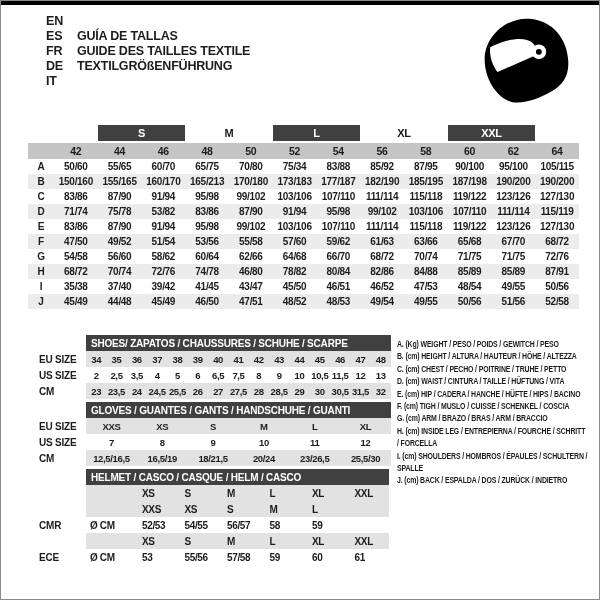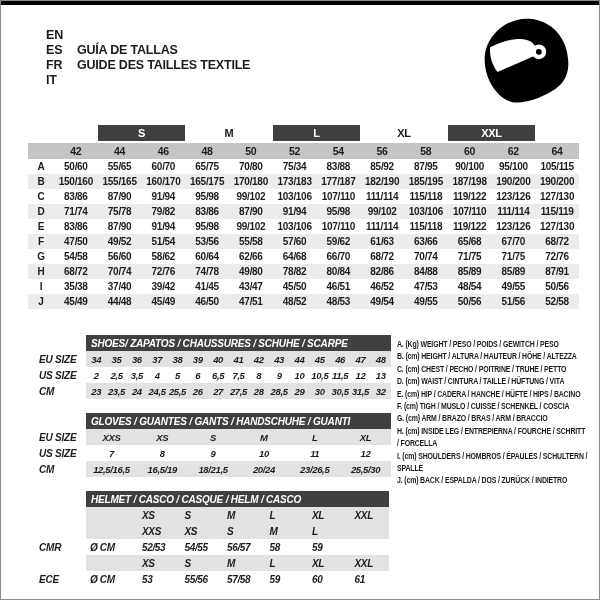--- a/index.html
+++ b/index.html
@@ -1,38 +1,38 @@
 <!DOCTYPE html>
 <html><head>
 <meta charset="utf-8">
 <style>
   html,body{margin:0;padding:0;background:#fff;}
   .canvas{position:relative;width:600px;height:600px;background:#fff;border:1px solid #8a8a8a;
     box-sizing:border-box;overflow:hidden;font-family:"Liberation Sans",sans-serif;
     font-weight:bold;color:#1c1c1c;}
   .topbar{position:absolute;top:0;left:0;width:600px;height:4px;background:#000;}
   
-  .lang{position:absolute;left:45px;top:27px;font-size:12.5px;line-height:15px;letter-spacing:-0.2px;}
+  .lang{position:absolute;left:45px;top:13px;font-size:12.5px;line-height:15px;letter-spacing:-0.2px;}
   .lrow{display:flex;}
   .code{width:31px;}
   
   .helmet-svg{position:absolute;left:479px;top:15px;}
   
   table{border-collapse:collapse;table-layout:fixed;}
   td{padding:0;white-space:nowrap;overflow:hidden;}
   .main{position:absolute;left:27px;top:124px;text-align:center;font-size:10px;letter-spacing:-0.3px;}
   .main td{height:15px;}
   .grp-row td{height:16px;border-bottom:2px solid #fff;font-size:11px;}
   .grp.dark{background:#404040;color:#fff;}
   .num-row td{background:#c5c5c5;height:16px;font-size:10.5px;}
   tr.shade td{background:#ececec;}
   .rlab{font-size:10px;}
   
   .lower{position:absolute;left:27px;top:334px;}
-  .sub{font-size:9.5px;text-align:center;letter-spacing:-0.35px;margin-bottom:14px;font-style:italic;}
+  .sub{font-size:9.5px;text-align:center;letter-spacing:-0.35px;margin-bottom:3px;}
   .sub td{height:16px;}
   .ttl{background:#404040;color:#fff;text-align:left;padding-left:5px;font-size:10px;letter-spacing:-0.2px;}
   .sh{background:#e2e2e2;}
   .rlab2{text-align:left;font-size:10px;letter-spacing:-0.2px;padding-left:11px;}
   .helmet-t{font-size:10px;}
   .helmet-t .hl{text-align:left;padding-left:8px;}
   .unit{text-align:left;padding-left:4px;}
   
   .legend{position:absolute;left:396px;top:337px;width:262px;transform:scaleX(0.73);
     transform-origin:0 0;font-size:9.5px;line-height:12.4px;letter-spacing:-0.2px;}
@@ -47,20 +47,24 @@
       <div class="lrow">
         <span class="code">EN</span>
       </div>
       <div class="lrow">
         <span class="code">ES</span>
         <span>GUÍA DE TALLAS</span>
       </div>
       <div class="lrow">
         <span class="code">FR</span>
         <span>GUIDE DES TAILLES TEXTILE</span>
+      </div>
+      <div class="lrow">
+        <span class="code">DE</span>
+        <span>TEXTILGRÖßENFÜHRUNG</span>
       </div>
       <div class="lrow">
         <span class="code">IT</span>
       </div>
     </div>
 
   <svg class="helmet-svg" width="92" height="90" viewBox="0 0 100 98" aria-hidden="true">
     <path fill="#000" d="M54,3 C79,5 95,25 96,49 C97,65 90,75 78,82 C63,91 42,98 30,92
       C16,85 5,67 5,47 C5,23 28,1 54,3 Z"></path>
     <path fill="#fff" d="M11,34 C24,27 41,23 51,26 C59,28 63,35 60,43 L19,61
@@ -124,21 +128,21 @@
           <td>87/95</td>
           <td>90/100</td>
           <td>95/100</td>
           <td>105/115</td>
         </tr>
         <tr class="shade">
           <td class="rlab">B</td>
           <td>150/160</td>
           <td>155/165</td>
           <td>160/170</td>
-          <td>165/175</td>
+          <td>165/213</td>
           <td>170/180</td>
           <td>173/183</td>
           <td>177/187</td>
           <td>182/190</td>
           <td>185/195</td>
           <td>187/198</td>
           <td>190/200</td>
           <td>190/200</td>
         </tr>
         <tr>
@@ -153,21 +157,21 @@
           <td>111/114</td>
           <td>115/118</td>
           <td>119/122</td>
           <td>123/126</td>
           <td>127/130</td>
         </tr>
         <tr class="shade">
           <td class="rlab">D</td>
           <td>71/74</td>
           <td>75/78</td>
-          <td>79/82</td>
+          <td>53/82</td>
           <td>83/86</td>
           <td>87/90</td>
           <td>91/94</td>
           <td>95/98</td>
           <td>99/102</td>
           <td>103/106</td>
           <td>107/110</td>
           <td>111/114</td>
           <td>115/119</td>
         </tr>
@@ -215,21 +219,21 @@
           <td>71/75</td>
           <td>71/75</td>
           <td>72/76</td>
         </tr>
         <tr class="shade">
           <td class="rlab">H</td>
           <td>68/72</td>
           <td>70/74</td>
           <td>72/76</td>
           <td>74/78</td>
-          <td>49/80</td>
+          <td>46/80</td>
           <td>78/82</td>
           <td>80/84</td>
           <td>82/86</td>
           <td>84/88</td>
           <td>85/89</td>
           <td>85/89</td>
           <td>87/91</td>
         </tr>
         <tr>
           <td class="rlab">I</td>

